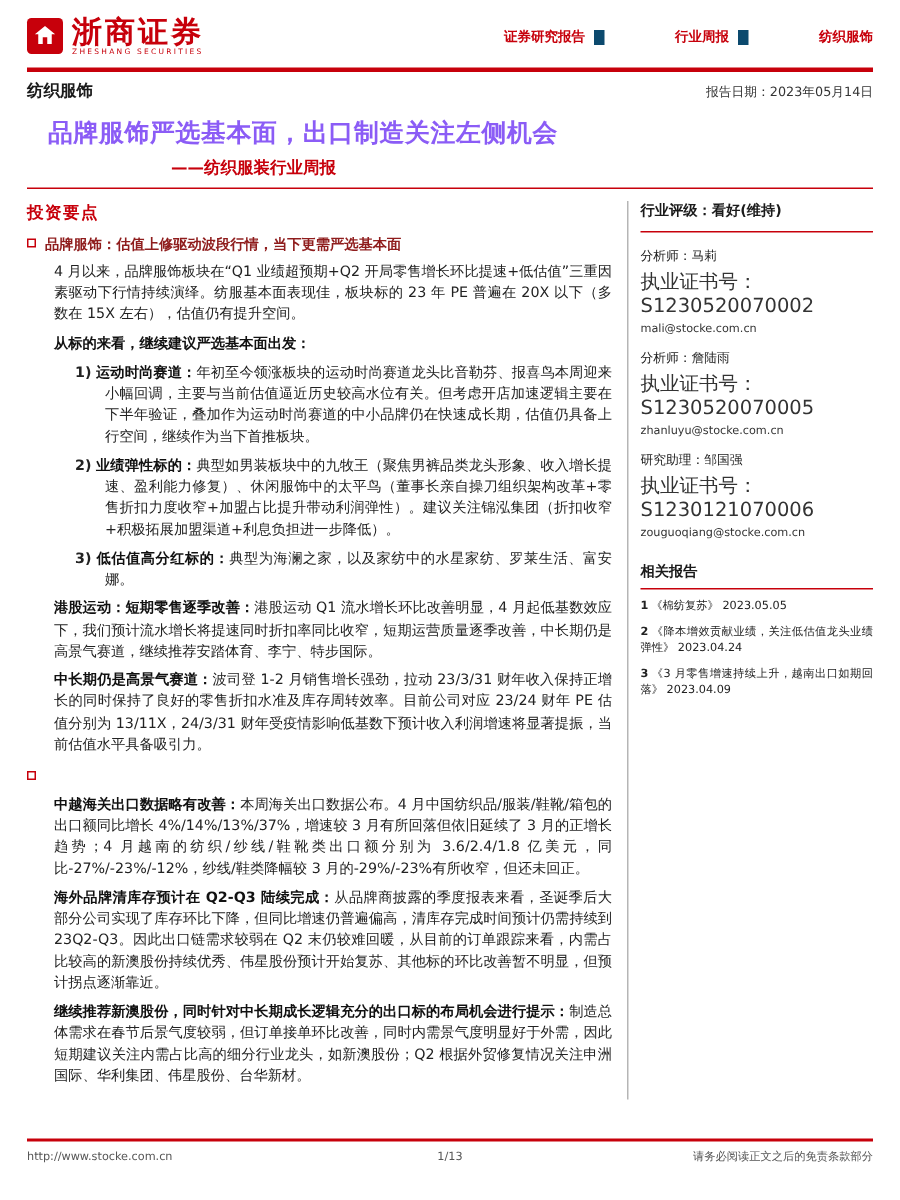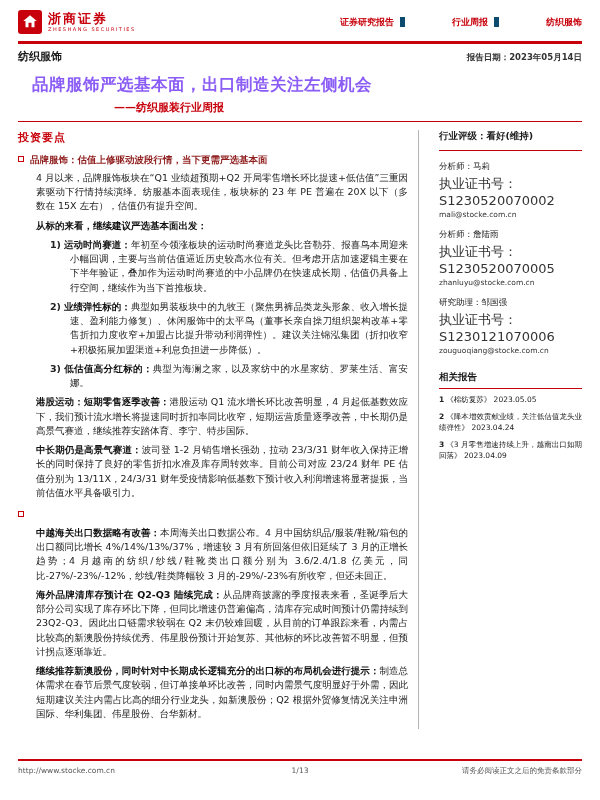--- a/index.html
+++ b/index.html
@@ -5,41 +5,41 @@
   * { margin:0; padding:0; box-sizing:border-box; }
   html,body { background:#fff; }
   body { font-family:"DejaVu Sans","Liberation Sans",sans-serif; }
   .page { width:600px; height:800px; position:relative; background:#fff; overflow:hidden; padding:10px 18px 0; color:#1a1a1a; }
 
   
   .header { display:flex; justify-content:space-between; align-items:center; }
   .brand { display:flex; align-items:center; }
   .logo-icon { width:24px; height:24px; background:#C7000B; border-radius:3px; margin-right:6px; display:flex; align-items:center; justify-content:center; }
   .logo-icon svg { width:18px; height:18px; }
-  .brand-cn { color:#C7000B; font-weight:bold; font-size:13px; letter-spacing:2px; line-height:1.1; }
+  .brand-cn { color:#C7000B; font-weight:bold; font-size:20px; letter-spacing:2px; line-height:1.1; }
   .brand-en { color:#C7000B; font-size:5px; letter-spacing:1.5px; }
   .tags { color:#C7000B; font-size:9px; font-weight:bold; }
   .tags .tag { padding:0 6px; }
-  .tags .tag:not(:first-child) { border-left:5px solid #0c4a6e;padding-left:47px; }
+  .tags .tag:not(:first-child) { border-left:7px solid #0c4a6e;padding-left:47px; }
   .tags .tag:last-child { padding-right:0; }
 
   .rule-red-thick { height:2.5px; background:#C7000B; margin:7px 0 5px; }
   .rule-red-thin  { height:1.5px; background:#C7000B; margin:6px 0 0; }
 
   .meta-row { display:flex; justify-content:space-between; align-items:baseline; margin-top:2px; }
   .industry { font-size:11px; font-weight:bold; }
-  .report-date { font-size:8.5px; font-weight:bold; color:#333; }
+  .report-date { font-size:8.5px; font-weight:normal; color:#333; }
 
   .doc-title { color:#8b5cf6; font-weight:bold; font-size:16.5px; margin:10px 0 4px 14px; letter-spacing:0.5px; }
   .doc-subtitle { color:#C7000B; font-weight:bold; font-size:11px; margin:0 0 2px 96px; }
 
   
   .content { display:flex; margin-top:8px; }
   .main-col { flex:1; padding-right:10px; }
-  .side-col { width:164px; border-left:1px solid #b5b5b5; padding-left:20px; }
+  .side-col { width:164px; border-left:1px solid #b5b5b5; padding-left:8px; }
 
   .section-title { color:#C7000B; font-weight:bold; font-size:11px; margin-bottom:8px; letter-spacing:1px; }
 
   .block { margin-bottom:8px; }
   .block-heading { font-weight:bold; font-size:9.5px; color:#8F1D1D; line-height:1.45; padding-left:16px; text-indent:-16px; margin-bottom:4px; text-align:justify; }
   .bullet { display:inline-block; width:6px; height:6px; border:1.5px solid #C7000B; margin-right:6px; vertical-align:1px; }
   .block-body { margin-left:18px; }
   .para { font-size:9.5px; line-height:1.5; text-align:justify; color:#222; margin-bottom:5px; }
   .para .lead { font-weight:bold; color:#111; }
   .num-item { margin-left:14px; padding-left:20px; text-indent:-20px; }

